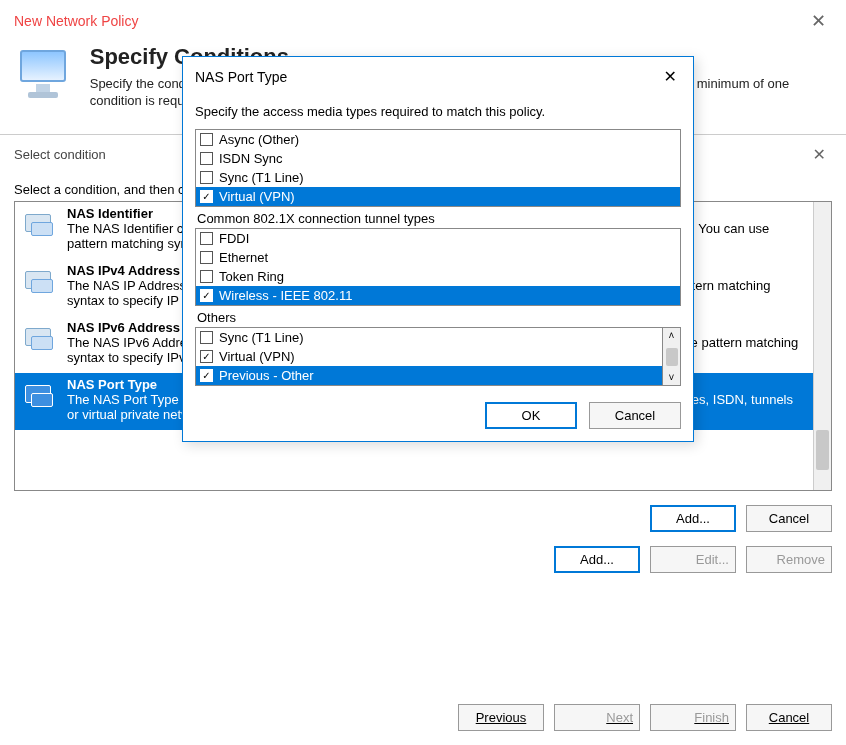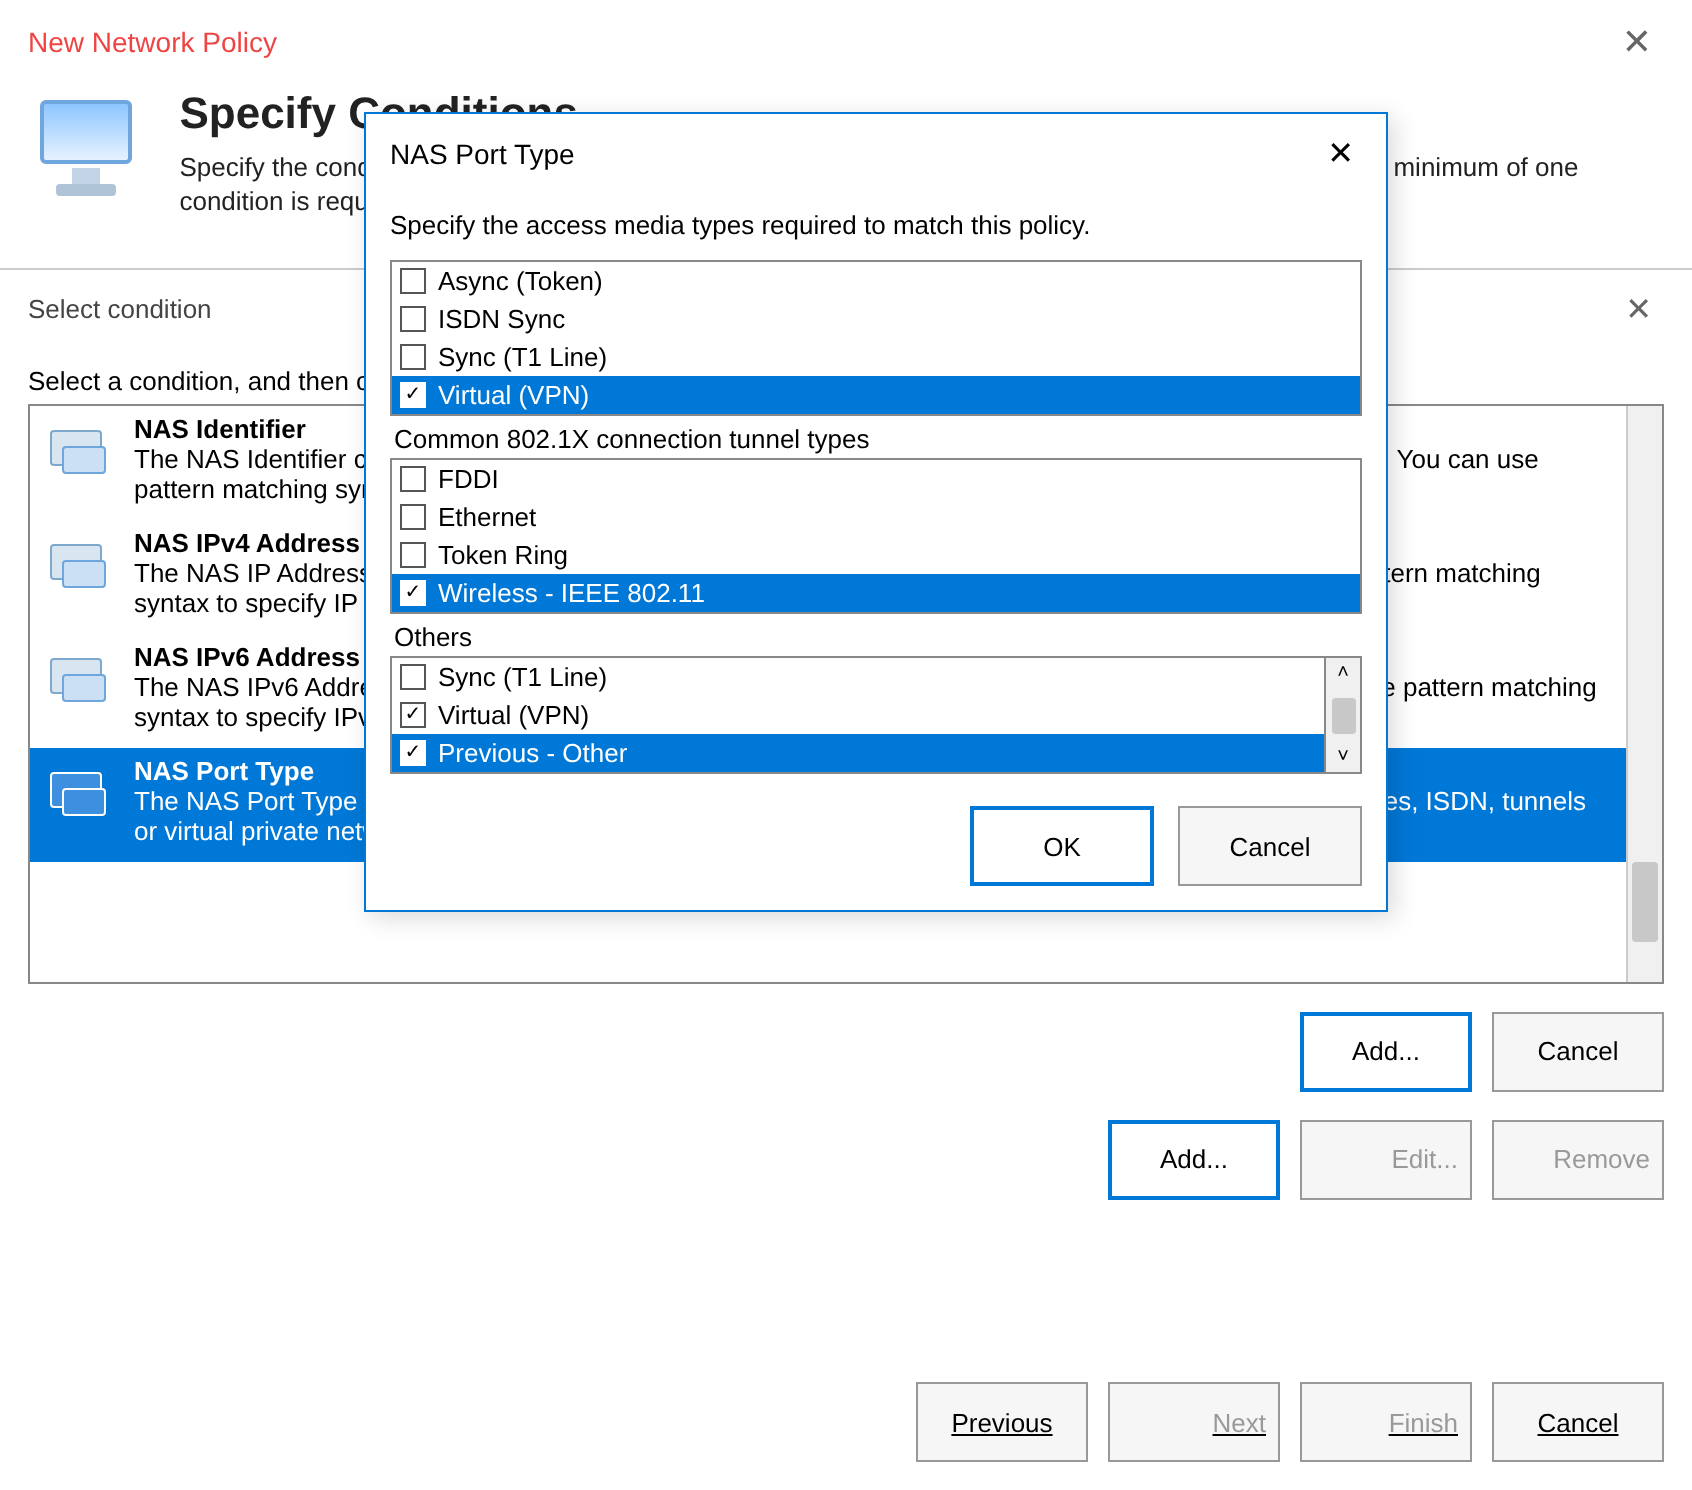--- a/index.html
+++ b/index.html
@@ -25,21 +25,21 @@
   .srv { position:absolute; left:4px; top:8px; width:26px; height:18px; background:#d9e6f2; border:1px solid #7ea9cc; border-radius:2px; }
   .srv2 { position:absolute; left:10px; top:16px; width:22px; height:14px; background:#cce0f5; border:1px solid #6fa6de; border-radius:2px; }
   .sel .srv,.sel .srv2 { border-color:#fff; background:#3d8fe0; }
   .cond-text b { display:block; font-weight:700; }
   .cond-text span { display:block; }
   .vscroll { width:18px; background:#f0f0f0; border-left:1px solid #ccc; position:relative; }
   .thumb { position:absolute; left:2px; right:2px; top:228px; height:40px; background:#c8c8c8; border-radius:2px; }
   .btn-row { display:flex; gap:10px; justify-content:flex-end; padding:14px 14px 0 14px; }
   .btn-row2 { display:flex; gap:10px; justify-content:flex-end; padding:14px 14px 0 14px; }
   .wiz-btns { position:absolute; bottom:14px; right:14px; display:flex; gap:10px;text-decoration:underline; }
-  button.win { min-width:86px; height:40px; background:#f6f6f6; border:1px solid #999; cursor:pointer; }
+  button.win { min-width:86px; height:27px; background:#f6f6f6; border:1px solid #999; cursor:pointer; }
   button.win.primary { border:2px solid #0078d7; background:#fff; }
   button.win[disabled] { color:#999; cursor:default;text-align:right; }
 
   
   .dialog { position:absolute; left:182px; top:56px; width:512px; background:#fff; border:1px solid #0078d7; box-shadow: 3px 3px 12px rgba(0,0,0,0.15); z-index:50; }
   .dlg-title { display:flex; align-items:center; justify-content:space-between; padding:8px 10px 6px 12px; }
   .dlg-title span { font-size:14px; }
   .dlg-body { padding:4px 12px 12px 12px; }
   .dlg-instr { margin:6px 0 10px 0; }
   .grp-label { margin:4px 0 2px 2px; }
@@ -152,21 +152,21 @@
   <div class="dlg-title">
     <span>NAS Port Type</span>
     <span class="close-x" style="font-size:16px;color:#000">✕</span>
   </div>
   <div class="dlg-body">
     <div class="dlg-instr">Specify the access media types required to match this policy.</div>
 
     <div class="listbox">
       <div class="lb-row">
           <span class="cb"></span>
-          <span>Async (Token)</span>
+          <span>Async (Other)</span>
         </div>
       <div class="lb-row">
           <span class="cb"></span>
           <span>ISDN Sync</span>
         </div>
       <div class="lb-row">
           <span class="cb"></span>
           <span>Sync (T1 Line)</span>
         </div>
       <div class="lb-row sel">

